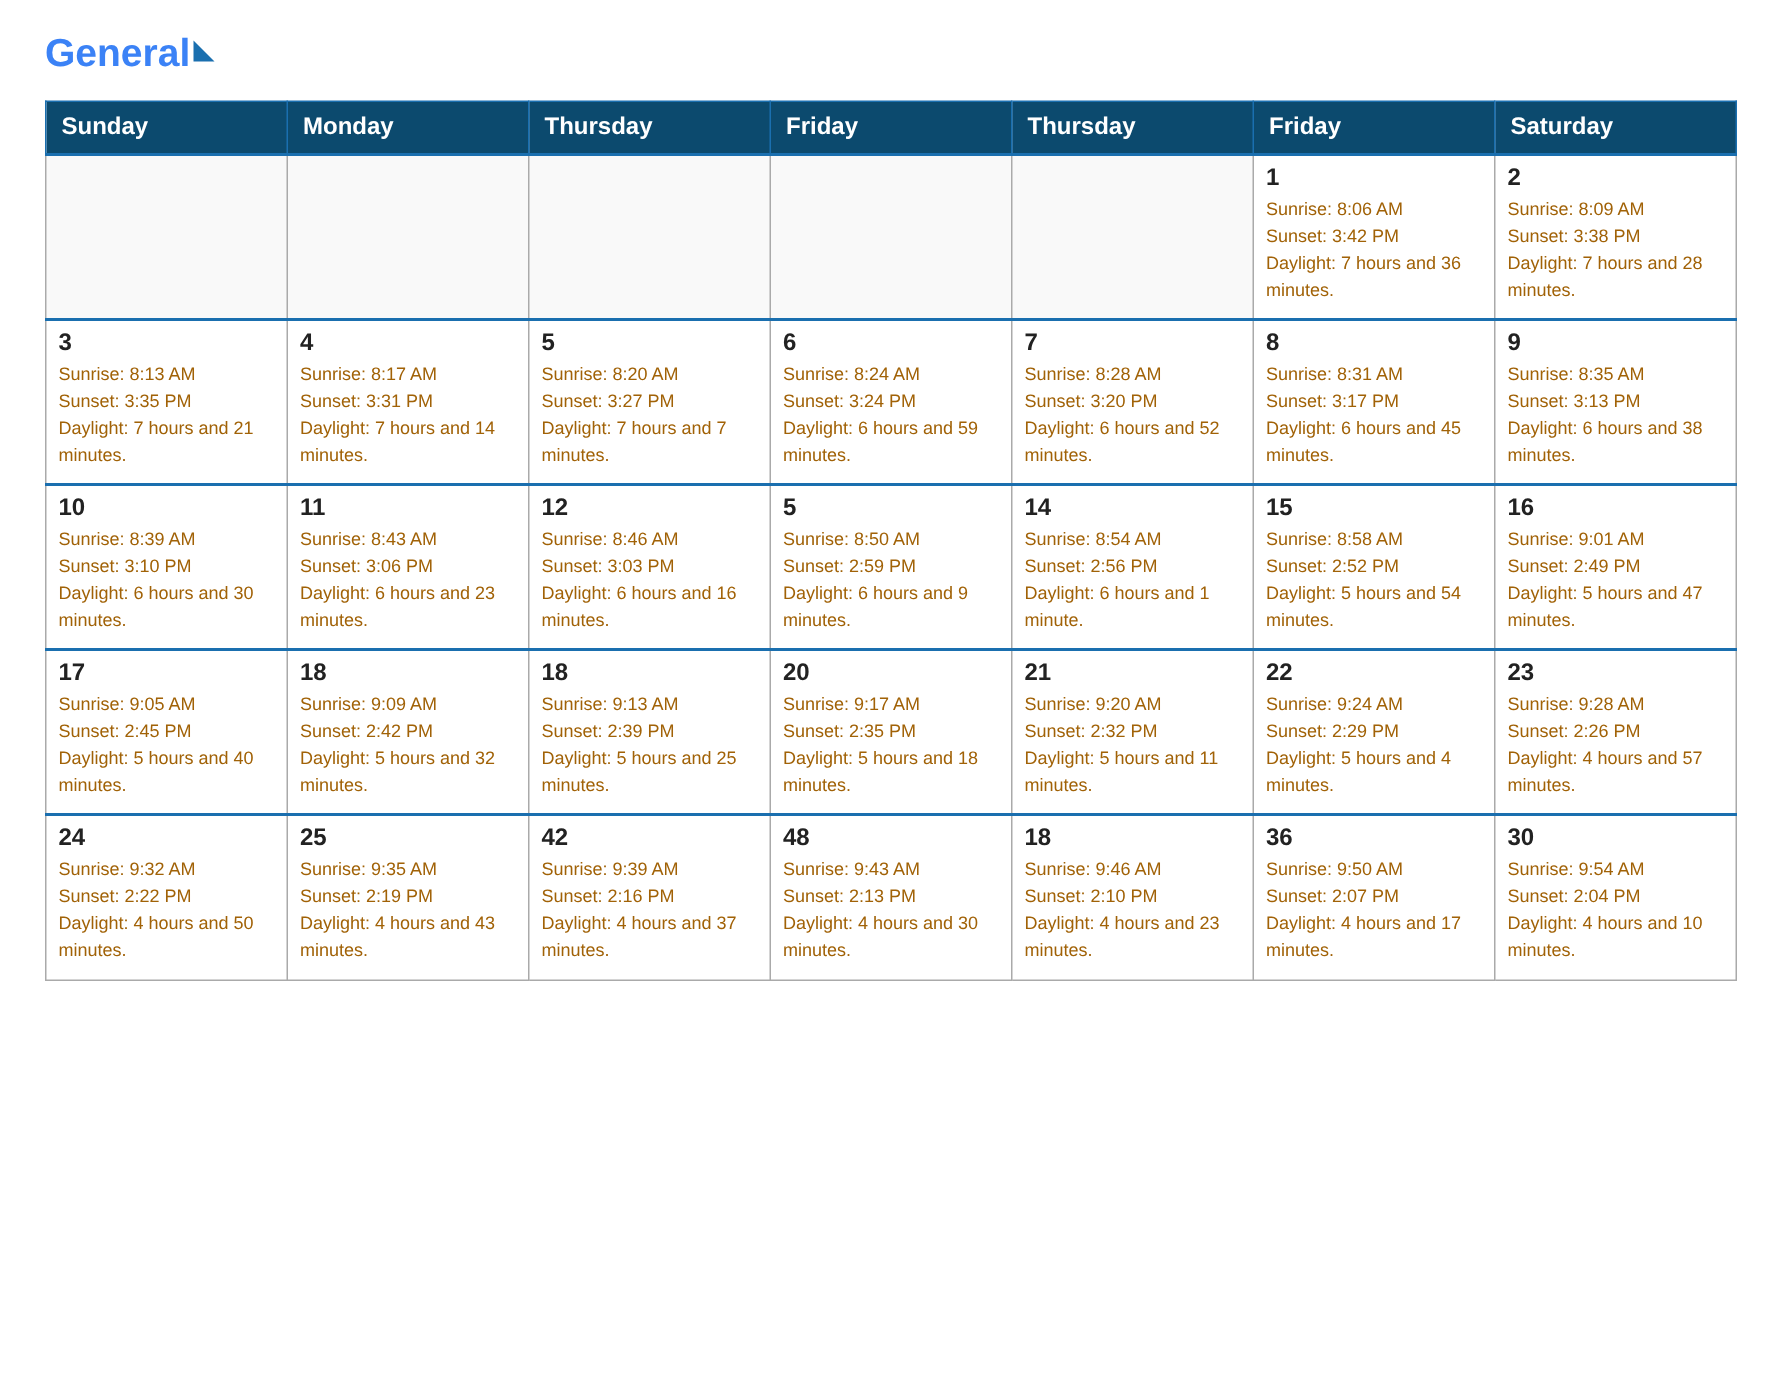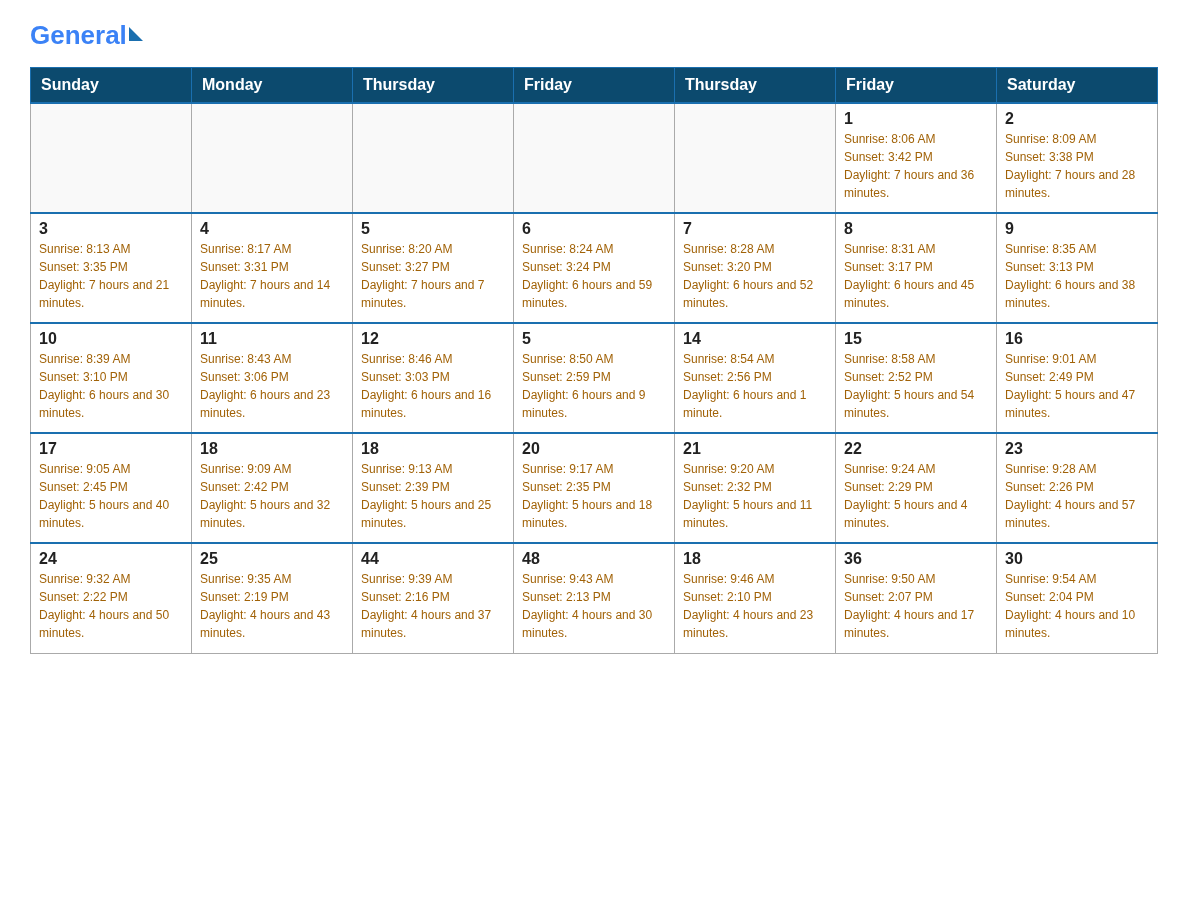--- a/index.html
+++ b/index.html
@@ -239,21 +239,21 @@
       <tr>
         <td>
           <span class="day-number">24</span>
           <div class="day-info">Sunrise: 9:32 AM<br>Sunset: 2:22 PM<br>Daylight: 4 hours and 50 minutes.</div>
         </td>
         <td>
           <span class="day-number">25</span>
           <div class="day-info">Sunrise: 9:35 AM<br>Sunset: 2:19 PM<br>Daylight: 4 hours and 43 minutes.</div>
         </td>
         <td>
-          <span class="day-number">44</span>
+          <span class="day-number">42</span>
           <div class="day-info">Sunrise: 9:39 AM<br>Sunset: 2:16 PM<br>Daylight: 4 hours and 37 minutes.</div>
         </td>
         <td>
           <span class="day-number">48</span>
           <div class="day-info">Sunrise: 9:43 AM<br>Sunset: 2:13 PM<br>Daylight: 4 hours and 30 minutes.</div>
         </td>
         <td>
           <span class="day-number">18</span>
           <div class="day-info">Sunrise: 9:46 AM<br>Sunset: 2:10 PM<br>Daylight: 4 hours and 23 minutes.</div>
         </td>

